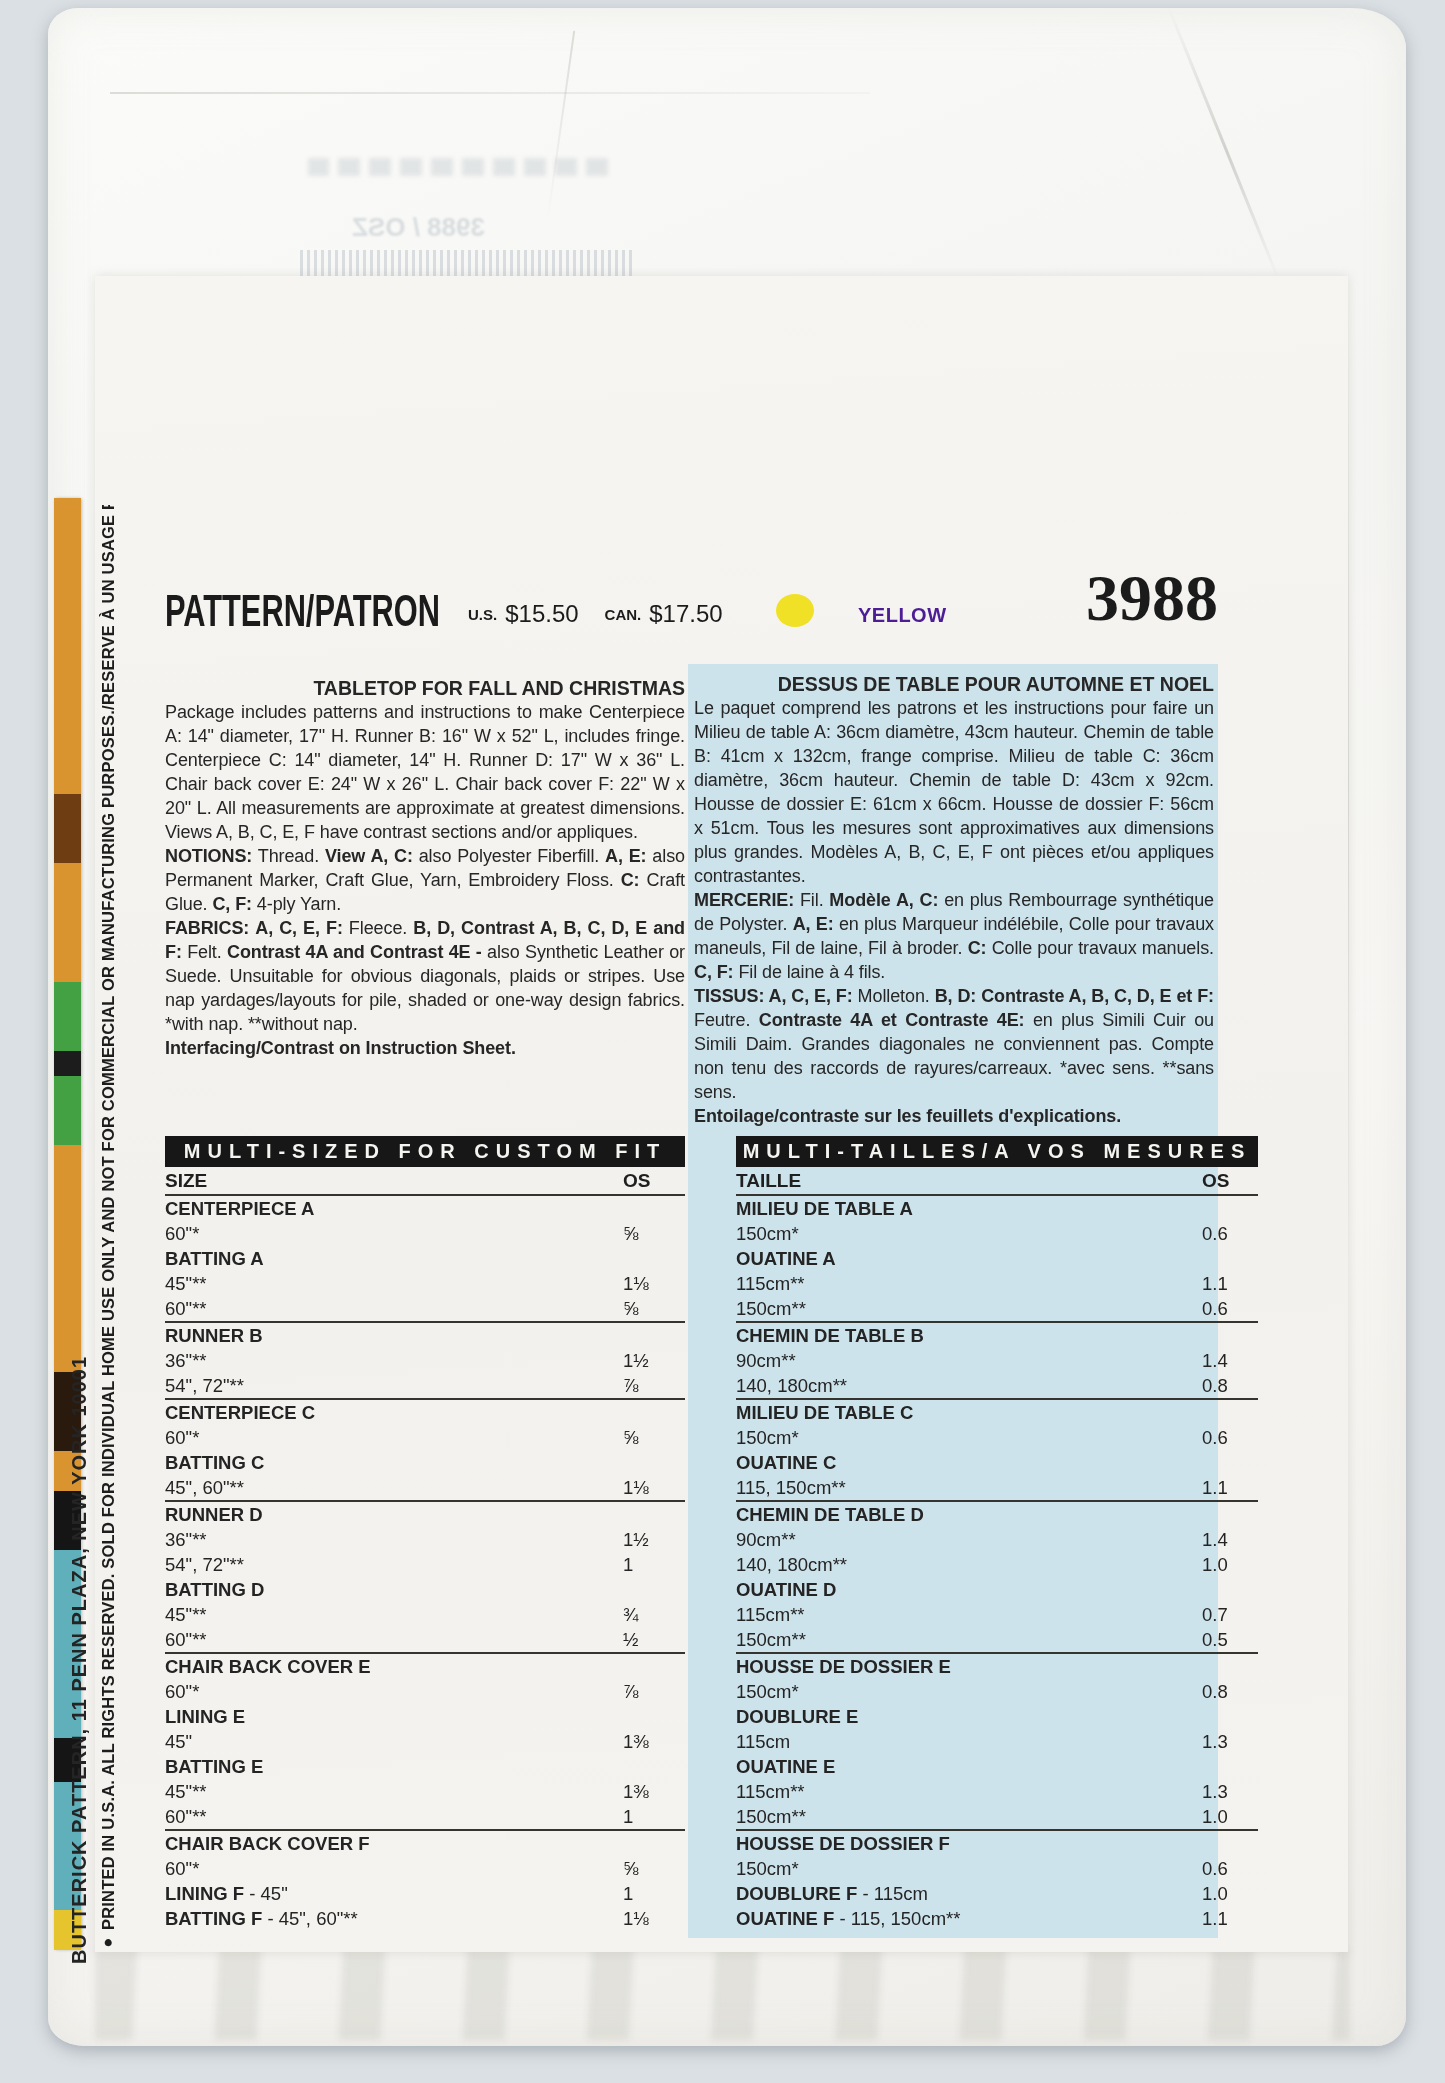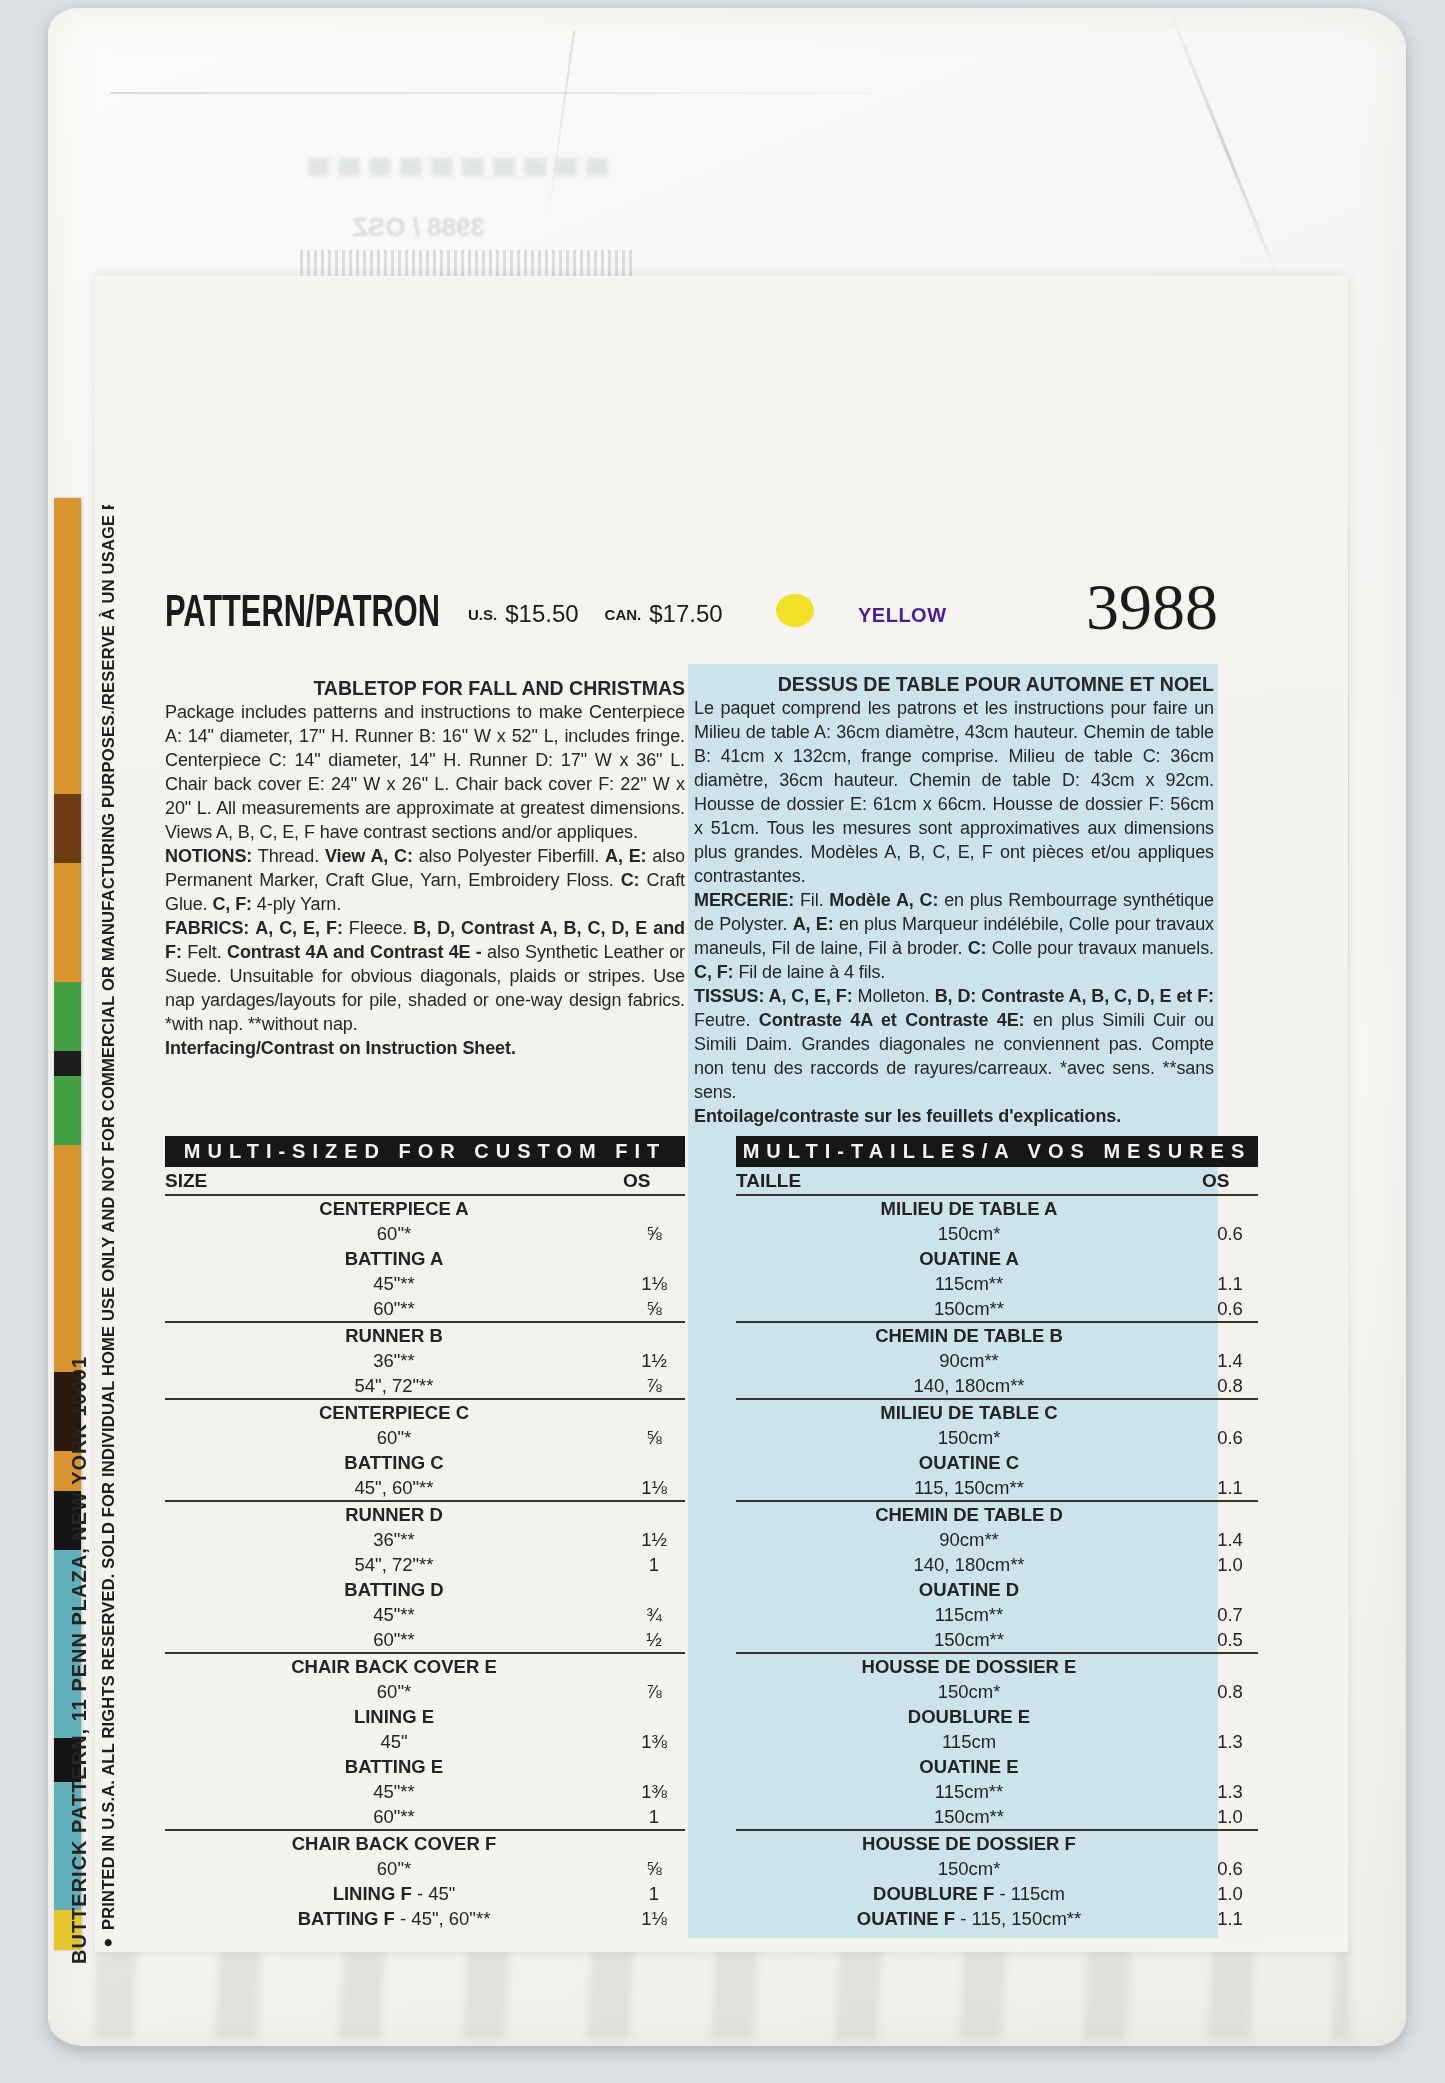--- a/index.html
+++ b/index.html
@@ -69,21 +69,21 @@
     white-space:nowrap;
   }
   .prices{position:absolute;left:468px;top:600px;white-space:nowrap;color:#1b1b1b;}
   .prices .lbl{font-size:15px;font-weight:bold;vertical-align:2px;}
   .prices .amt{font-size:24px;font-weight:normal;margin:0 26px 0 8px;}
   .prices .amt:last-child{margin-right:8px;}
   .color-dot{position:absolute;left:776px;top:594px;width:38px;height:33px;border-radius:50%;}
   .color-name{position:absolute;left:826px;top:604px;font-size:20px;font-weight:bold;letter-spacing:.5px;color:#4c1d95;margin-left:32px;}
   .pat-number{
     position:absolute;left:1028px;top:560px;width:190px;text-align:right;
-    font-family:"Liberation Serif", serif;font-size:66px;font-weight:400;color:#1b1b1b;margin-top:9px;
+    font-family:"Liberation Serif", serif;font-size:66px;font-weight:700;color:#1b1b1b;
   }
   
   .col{position:absolute;width:520px;font-size:18px;line-height:24px;letter-spacing:-.1px;text-align:justify;color:#262626;}
   .col-en{left:165px;top:676px;}
   .col-fr{left:694px;top:672px;width:520px;}
   .col .sec-title{font-weight:bold;font-size:19.5px;letter-spacing:0;text-align:right;}
   .col p{margin:0;}
   .col .bold-line{font-weight:bold;text-align:left;}
   .fr-panel{position:absolute;left:688px;top:664px;width:530px;height:1274px;background:#cde3eb;}
   
@@ -92,21 +92,21 @@
   .ytable.fr{left:692px;width:522px;margin-left:44px;}
   .bar{
     background:#171717;color:#f4f4f1;font-weight:bold;
     font-size:20px;letter-spacing:7px;text-align:center;
     height:31px;line-height:31px;white-space:nowrap;overflow:hidden;
   }
   .thead{display:flex;font-weight:bold;font-size:19px;line-height:27px;border-bottom:2px solid #35342f;color:#1f1f1f;}
   .thead .c1{flex:1;}
   .ytable.en .thead .c2{width:62px;}
   .ytable.fr .thead .c2{width:56px;}
-  .trow{display:flex;align-items:baseline;font-size:18.5px;line-height:25px;color:#242424;text-align:center;}
+  .trow{display:flex;align-items:baseline;font-size:18.5px;line-height:25px;color:#242424;}
   .trow .tlabel{flex:1;white-space:nowrap;}
   .trow .tlabel b{font-size:18.5px;}
   .ytable.en .trow .tval{width:62px;flex:none;}
   .ytable.fr .trow .tval{width:56px;flex:none;}
   .trow.rule{border-bottom:2px solid #35342f;}
 </style>
 </head>
 <body>
 
 <div class="envelope"></div>

